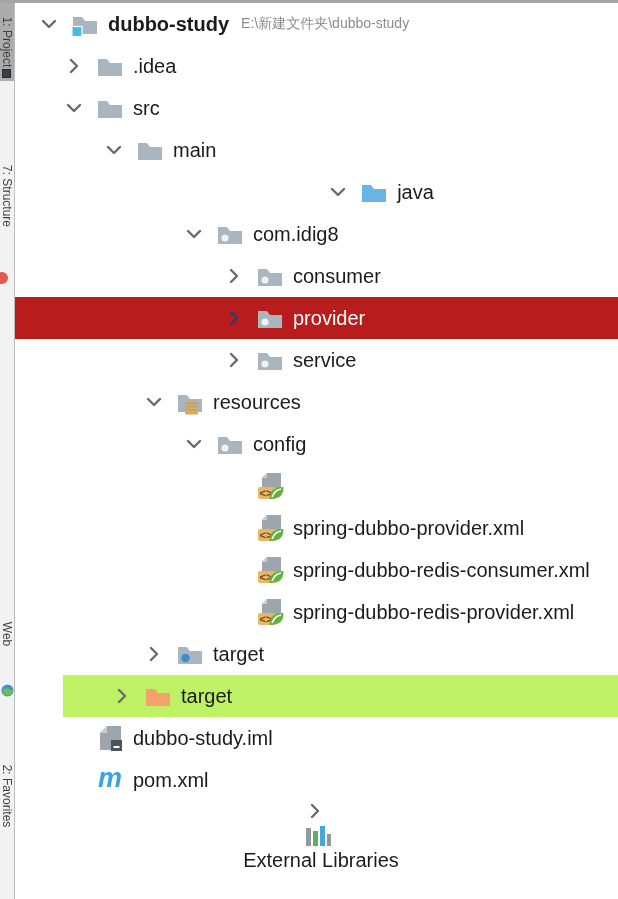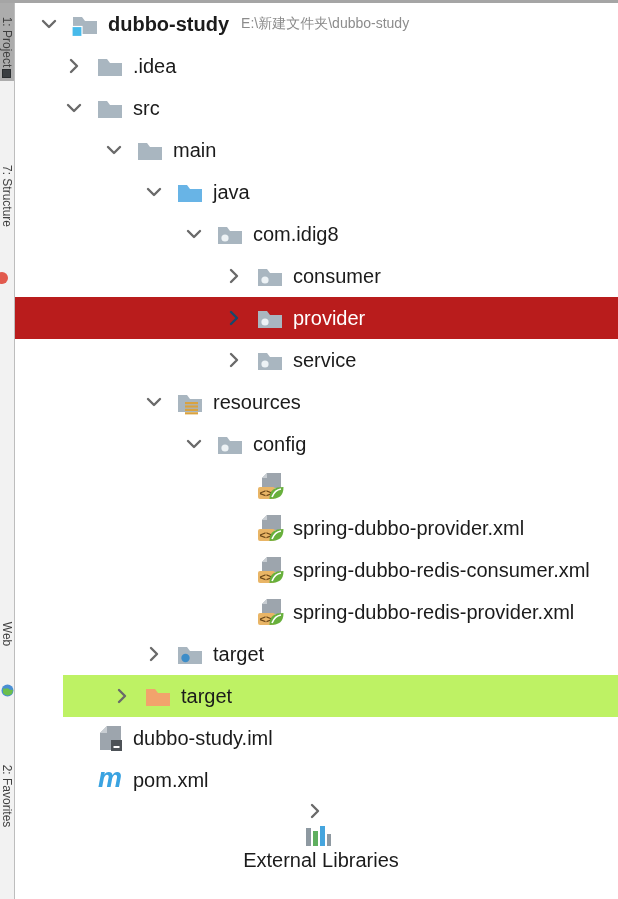--- a/index.html
+++ b/index.html
@@ -113,21 +113,21 @@
     <polyline points="4,7 10,13 16,7" fill="none" stroke-width="2.4" stroke-linecap="round" stroke-linejoin="round"></polyline>
         </svg>
       </span>
       <span class="ricon">
         <svg width="28" height="28" viewBox="0 0 28 28">
     <path d="M2 7 L11 7 L14 11 L26 11 L26 24 L2 24 Z" fill="#A9B6C0"></path>
         </svg>
       </span>
       <span class="label">main</span>
     </div>
-    <div class="row" style="padding-left: 129px;">
+    <div class="row" style="padding-left: 129px; justify-content: center;">
       <span class="chev">
         <svg width="20" height="20" viewBox="0 0 20 20">
     <polyline points="4,7 10,13 16,7" fill="none" stroke-width="2.4" stroke-linecap="round" stroke-linejoin="round"></polyline>
         </svg>
       </span>
       <span class="ricon">
         <svg width="28" height="28" viewBox="0 0 28 28">
     <path d="M2 7 L11 7 L14 11 L26 11 L26 24 L2 24 Z" fill="#68B4E6"></path>
         </svg>
       </span>

